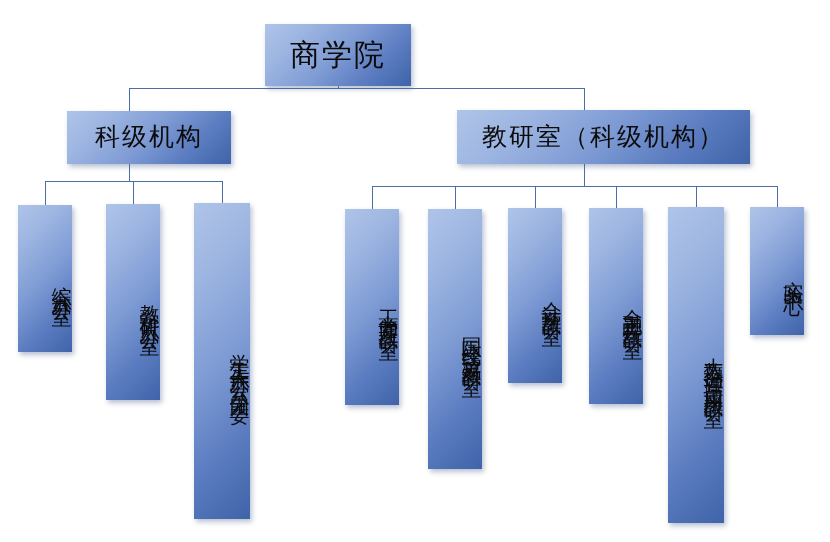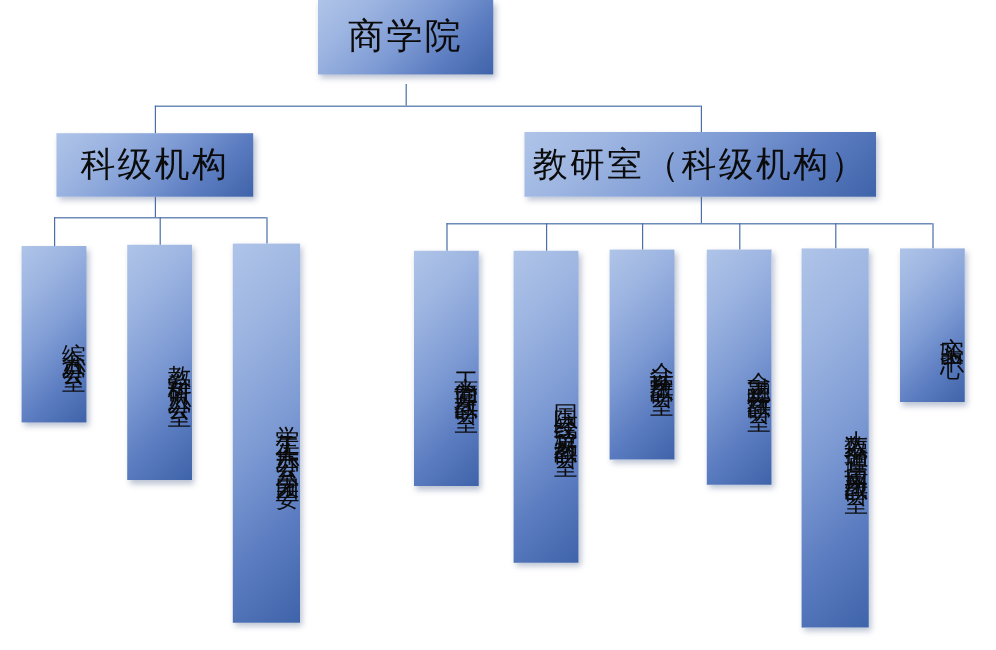--- a/index.html
+++ b/index.html
@@ -48,21 +48,22 @@
 
   
   .node.horiz {
     letter-spacing: 2px;
     white-space: nowrap;
   }
   .node.root {
     font-size: 30px;
   }
   .node.branch {
-    font-size: 29px;
+    font-size: 25px;
+    margin-left: 20px;
   }
 
   
   .node.vert {
     writing-mode: vertical-rl;
     text-orientation: upright;
     font-size: 20px;
     letter-spacing: 5px;
     padding-top: 8px;
     align-items: flex-start;
@@ -95,21 +96,21 @@
 
   <div class="conn v" style="left:584px; top:164px; height:22px;"></div>
   <div class="conn h" style="left:372px; top:186px; width:405px;"></div>
   <div class="conn v" style="left:372px; top:186px; height:23px;"></div>
   <div class="conn v" style="left:455px; top:186px; height:23px;"></div>
   <div class="conn v" style="left:535px; top:186px; height:22px;"></div>
   <div class="conn v" style="left:616px; top:186px; height:22px;"></div>
   <div class="conn v" style="left:696px; top:186px; height:21px;"></div>
   <div class="conn v" style="left:777px; top:186px; height:21px;"></div>
 
-  <div class="node horiz root" style="left:265px; top:0; width:146px; height:62px;">商学院</div>
+  <div class="node horiz root" style="left:265px; top:24px; width:146px; height:62px;">商学院</div>
 
   <div class="node horiz branch" style="left:47px; top:111px; width:164px; height:53px;">科级机构</div>
 
   <div class="node horiz branch" style="left:437px; top:110px; width:293px; height:54px;">教研室（科级机构）</div>
 
   <div class="node vert" style="left:18px; top:205px; width:54px; height:147px;">
     <span class="txt">综合办公室</span>
   </div>
   <div class="node vert" style="left:106px; top:204px; width:54px; height:196px;">
     <span class="txt">教学科研办公室</span>

